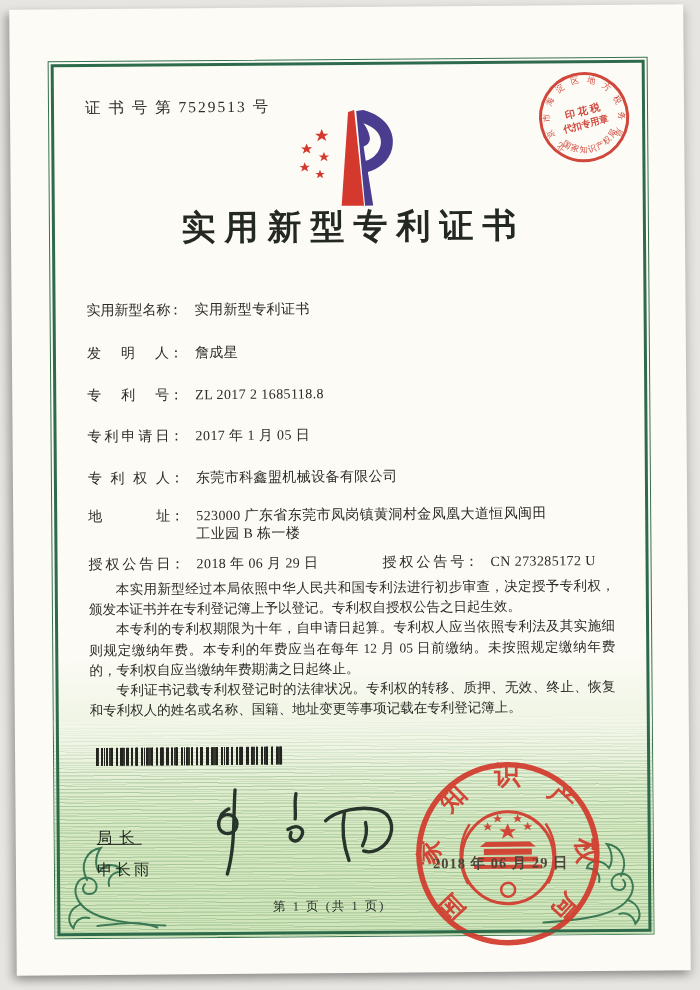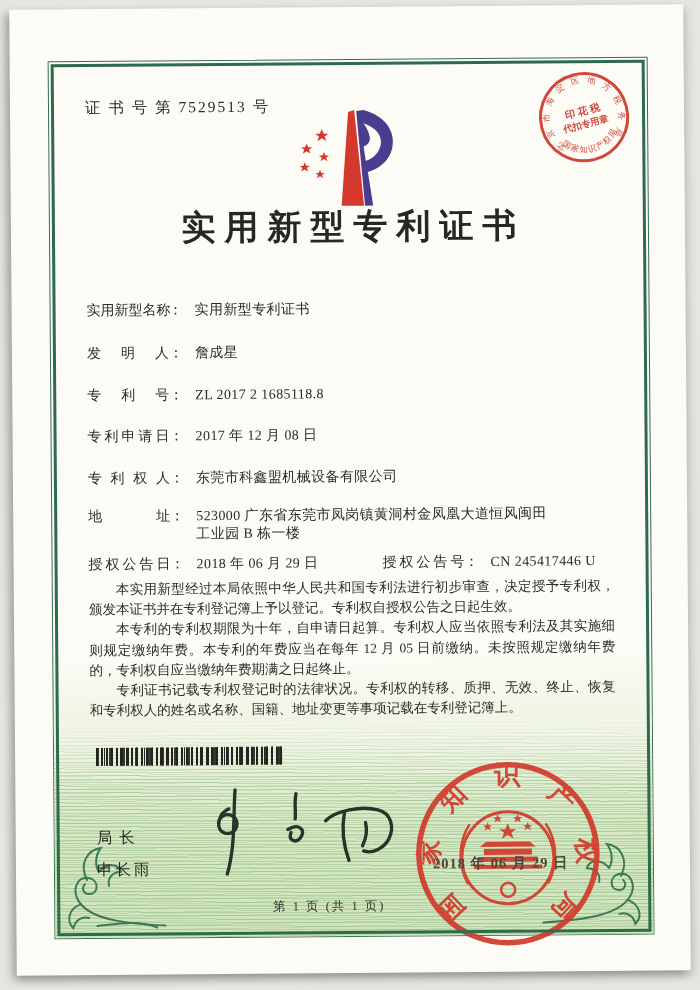--- a/index.html
+++ b/index.html
@@ -40,21 +40,21 @@
   .val{margin-left:12px;letter-spacing:.4px;}
   .val .vline{display:block;}
   .paras{left:36px;top:518px;width:526px;font-size:13.5px;line-height:20.2px;
     text-align:justify;color:#2c2c28;z-index:2;}
   .paras p{margin:0;text-indent:2em;}
   .barcode{left:42px;top:686px;width:186px;height:18px;z-index:2;
     background:
       repeating-linear-gradient(90deg,#23231f 0 2px,rgba(0,0,0,0) 2px 5px),
       repeating-linear-gradient(90deg,#23231f 0 1px,rgba(0,0,0,0) 1px 8px),
       repeating-linear-gradient(90deg,rgba(35,35,31,.9) 0 3px,rgba(0,0,0,0) 3px 13px);}
-  .sig-title{left:42px;top:766px;font-size:15.5px;letter-spacing:7px;color:#22281f;z-index:2;}
+  .sig-title{left:42px;top:766px;font-size:15.5px;letter-spacing:7px;color:#22281f;z-index:2;text-decoration:underline;}
   .sig-name{left:42px;top:798px;font-size:15.5px;letter-spacing:3px;color:#22281f;z-index:2;}
   .sig-hand{left:145px;top:722px;width:210px;height:96px;z-index:2;}
   .ornament{width:112px;z-index:1;color:#3c7a55;}
   .orn-left{left:2px;top:778px;height:92px;}
   .orn-right{right:2px;top:770px;height:100px;transform:scaleX(-1);}
   .seal{left:358px;top:700px;width:190px;height:190px;z-index:4;opacity:.92;}
   .seal-date{left:378px;top:795px;font-size:14.5px;font-weight:bold;letter-spacing:1px;color:#4b453b;z-index:5;}
   .page-footer{left:0;right:50px;top:838px;text-align:center;font-size:12.5px;
     letter-spacing:2px;color:#2e352f;z-index:2;}
   svg text{font-family:"Liberation Serif","DejaVu Serif",serif;}
@@ -178,21 +178,21 @@
       <span class="lbl">
           <span class="lbl-txt">
             <span>专</span>
             <span>利</span>
             <span>申</span>
             <span>请</span>
             <span>日</span>
           </span>
           <span>：</span>
         </span>
-      <span class="val">2017 年 12 月 08 日</span>
+      <span class="val">2017 年 1 月 05 日</span>
     </div>
     <div class="frow" style="top:408px">
       <span class="lbl">
           <span class="lbl-txt">
             <span>专</span>
             <span>利</span>
             <span>权</span>
             <span>人</span>
           </span>
           <span>：</span>
@@ -229,21 +229,21 @@
       <span class="lbl">
           <span class="lbl-txt">
             <span>授</span>
             <span>权</span>
             <span>公</span>
             <span>告</span>
             <span>号</span>
           </span>
           <span>：</span>
         </span>
-      <span class="val">CN 245417446 U</span>
+      <span class="val">CN 273285172 U</span>
     </div>
 
     <div class="paras">
       <p>本实用新型经过本局依照中华人民共和国专利法进行初步审查，决定授予专利权，颁发本证书并在专利登记簿上予以登记。专利权自授权公告之日起生效。</p>
       <p>本专利的专利权期限为十年，自申请日起算。专利权人应当依照专利法及其实施细则规定缴纳年费。本专利的年费应当在每年 12 月 05 日前缴纳。未按照规定缴纳年费的，专利权自应当缴纳年费期满之日起终止。</p>
       <p>专利证书记载专利权登记时的法律状况。专利权的转移、质押、无效、终止、恢复和专利权人的姓名或名称、国籍、地址变更等事项记载在专利登记簿上。</p>
     </div>
 
     <div class="barcode"></div>
 

